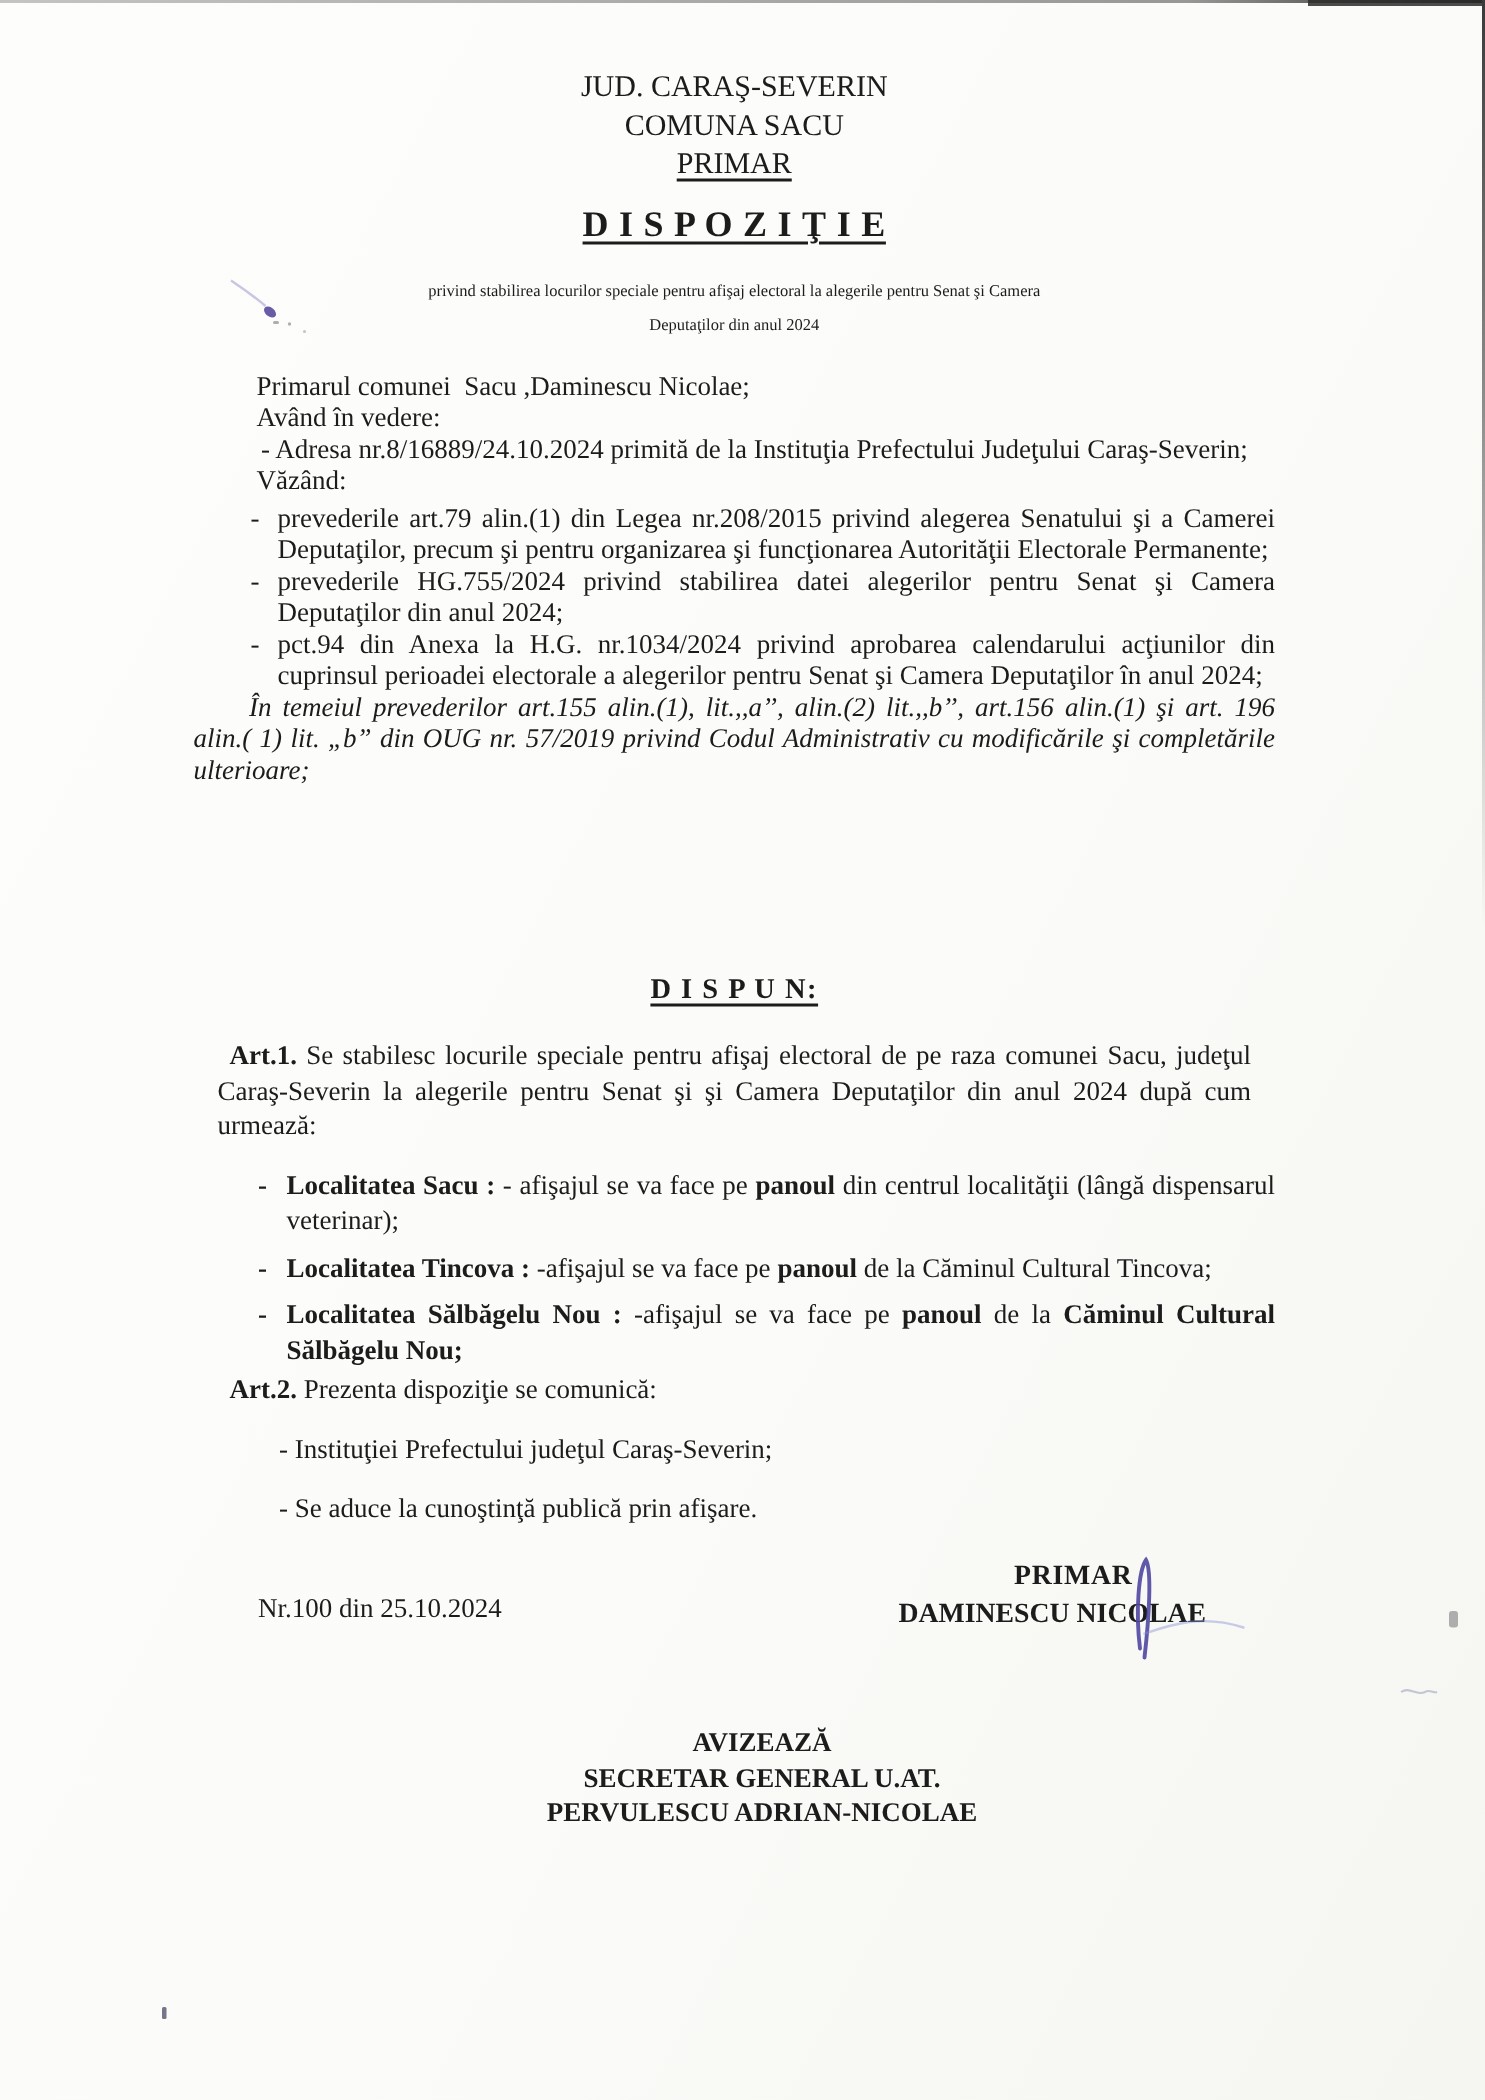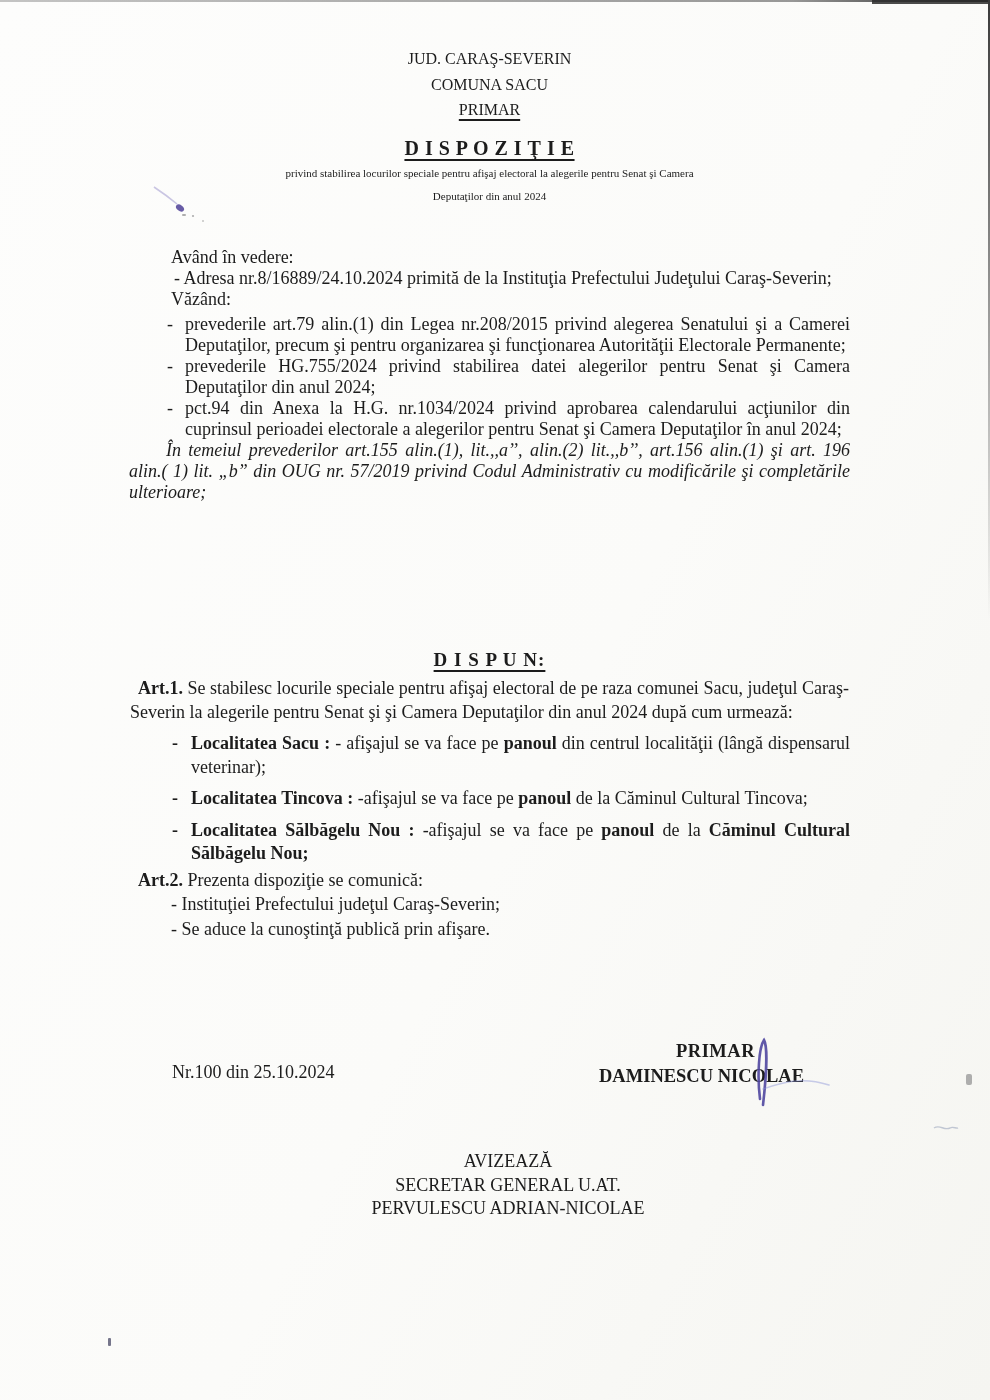--- a/index.html
+++ b/index.html
@@ -15,58 +15,58 @@
     background:linear-gradient(to right,rgba(90,90,90,.35),rgba(70,70,70,.55) 80%,#222);}
   .edge-top-corner{position:absolute;top:0;right:0;width:118px;height:4px;background:#2b2b2b;opacity:.85;}
   .edge-right{position:absolute;top:0;right:0;width:2px;height:620px;
     background:linear-gradient(to bottom,#3a3a3a,rgba(58,58,58,0));}
   .spk1{position:absolute;left:966px;top:1074px;width:6px;height:11px;background:#8f8f8f;opacity:.7;border-radius:2px;}
   .spk3{position:absolute;left:108px;top:1338px;width:3px;height:8px;background:#4a4a66;opacity:.75;border-radius:1px;}
   .spk4{position:absolute;left:182px;top:214px;width:4px;height:2px;background:#9a9a9a;opacity:.8;border-radius:1px;}
   .sq{position:absolute;}
   
   .head{position:absolute;top:46px;left:129px;width:721px;text-align:center;
-    font-size:16px;line-height:25.5px;white-space:nowrap;}
+    font-size:20px;line-height:25.5px;white-space:nowrap;}
   .head .u{text-decoration:underline;text-decoration-thickness:1.5px;text-underline-offset:4px;}
   
   .titleblk{position:absolute;top:137px;left:129px;width:721px;text-align:center;}
-  .h1{font-size:20px;font-weight:bold;letter-spacing:.5px;text-decoration:underline;
-      text-decoration-thickness:2px;text-underline-offset:4px;margin-bottom:2px;}
+  .h1{font-size:24px;font-weight:bold;letter-spacing:.5px;text-decoration:underline;
+      text-decoration-thickness:2px;text-underline-offset:4px;margin-bottom:19px;}
   .sub{font-size:11px;line-height:23px;white-space:nowrap;}
   
   .body1{position:absolute;top:247px;left:129px;width:721px;font-size:18px;line-height:21px;}
   .body1 p{margin:0;}
   .ind{text-indent:42px;}
   .ind45{text-indent:45px;}
   .ind37{text-indent:37px;}
   .just{text-align:justify;}
   .prews{white-space:pre-wrap;}
   .blist{margin-top:4px;}
   .bitem{position:relative;padding-left:56px;text-align:justify;}
   .mark{position:absolute;left:38px;top:0;}
   .temei{margin-top:22px;font-style:italic;}
   
   .dispun{position:absolute;top:637px;left:129px;width:721px;text-align:center;
     font-size:19px;font-weight:bold;letter-spacing:1px;text-decoration:underline;
     text-decoration-thickness:2px;text-underline-offset:4px;margin-top:12px;}
   
   .body2{position:absolute;top:676px;left:129px;width:721px;font-size:18px;line-height:23.5px;}
-  .body2 p{margin:1px;}
+  .body2 p{margin:16px;}
   .art{text-indent:8px;text-align:justify;}
   .b{font-weight:bold;}
   .aitem{position:relative;padding-left:62px;margin-top:8px;text-align:justify;}
   .mark2{position:absolute;left:43px;top:0;font-weight:bold;}
   .art2p{text-indent:8px;margin-top:3px !important;}
   .a2item{padding-left:41px;}
   
   .nr{position:absolute;left:172px;top:1062px;font-size:18px;font-weight:normal;}
   .primar{position:absolute;left:676px;top:1041px;font-size:18.5px;font-weight:bold;letter-spacing:.5px;}
   .pname{position:absolute;left:599px;top:1066px;font-size:18.5px;font-weight:bold;}
   .aviz{position:absolute;left:130px;top:1150px;width:756px;text-align:center;
-    font-size:18px;font-weight:normal;line-height:23.5px;}
+    font-size:18px;font-weight:bold;line-height:23.5px;}
   .sig{position:absolute;left:737px;top:1033px;}
   .smudge{position:absolute;left:148px;top:183px;}
 </style>
 </head>
 <body>
 
 <div class="page">
 
   <div class="edge-top"></div>
   <div class="edge-top-corner"></div>
@@ -91,20 +91,21 @@
     <div class="u">PRIMAR</div>
   </header>
 
   <section class="titleblk">
     <div class="h1">D I S P O Z I Ţ I E</div>
     <div class="sub">privind stabilirea locurilor speciale pentru afişaj electoral la alegerile pentru Senat şi Camera</div>
     <div class="sub">Deputaţilor din anul 2024</div>
   </section>
 
   <section class="body1">
+    <p class="ind prews">Primarul comunei  Sacu ,Daminescu Nicolae;</p>
     <p class="ind">Având în vedere:</p>
     <p class="ind45 just">- Adresa nr.8/16889/24.10.2024 primită de la Instituţia Prefectului Judeţului Caraş-Severin;</p>
     <p class="ind">Văzând:</p>
     <div class="blist">
       <div class="bitem">
         <span class="mark">-</span>
         <span>prevederile art.79 alin.(1) din Legea nr.208/2015 privind alegerea Senatului şi a Camerei Deputaţilor, precum şi pentru organizarea şi funcţionarea Autorităţii Electorale Permanente;</span>
       </div>
       <div class="bitem">
         <span class="mark">-</span>

